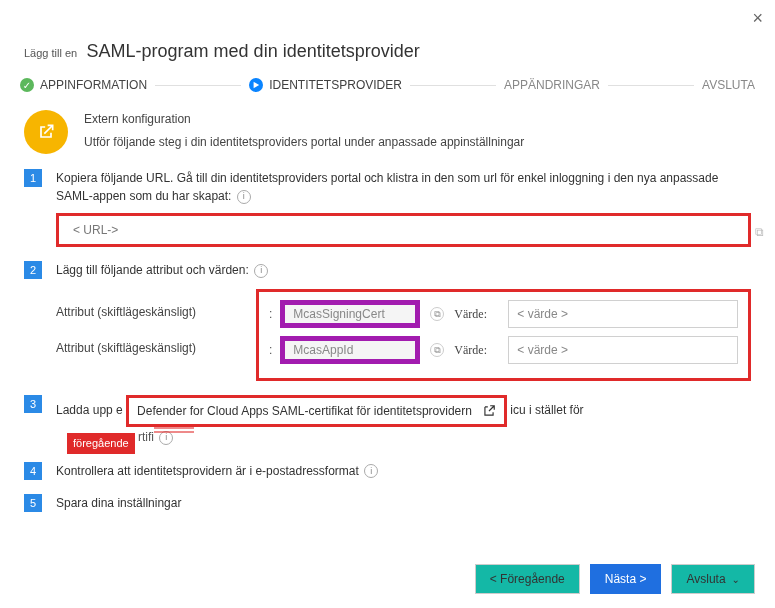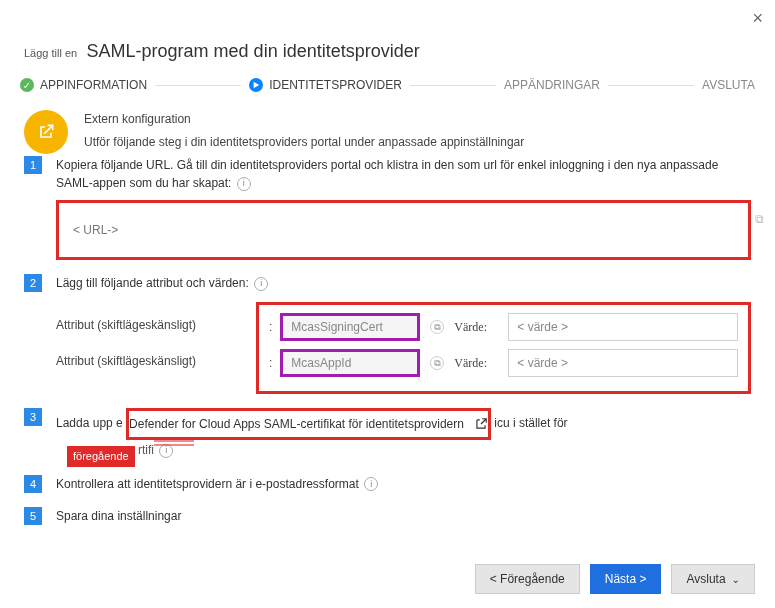--- a/index.html
+++ b/index.html
@@ -16,53 +16,53 @@
   .sep { flex: 1; height: 1px; background: #e0e0e0; margin: 0 8px; }
   .circ { width: 14px; height: 14px; border-radius: 50%; display: inline-flex; align-items: center; justify-content: center; }
   .circ.done { background: #5cb85c; color:#fff; font-size:10px; }
   .circ.current { background: #0a84ff; color:#fff; }
   .circ.current svg { width:8px; height:8px; fill:#fff; }
   .step.current span:last-child { color:#404040; font-weight: 500; }
   .step.plain { color:#888; }
 
   .content { padding: 0 24px; }
 
-  .extrow { display:flex; gap:16px; margin-bottom:2px; }
+  .extrow { display:flex; gap:16px; margin-bottom:15px; }
   .exticon { width:44px; height:44px; min-width:44px; border-radius:50%; background:#f7b500; display:flex; align-items:center; justify-content:center; }
   .exticon svg { width:20px; height:20px; fill:#fff; }
   .extdesc { font-size:12px; color:#444; line-height:1.6; }
 
   .steprow { position:relative; padding-left:32px; margin-bottom:14px; }
   .numbox { position:absolute; left:0; top:0; width:18px; height:18px; background:#2b8ae6; color:#fff; font-size:11px; display:flex; align-items:center; justify-content:center; }
   .steptext { font-size:12px; color:#333; line-height:1.5; }
   .info-icon { display:inline-flex; width:14px; height:14px; border:1px solid #aaa; border-radius:50%; font-size:9px; color:#888; align-items:center; justify-content:center; margin:0 2px; vertical-align:middle; }
 
-  .urlbox { margin-top:8px; border:3px solid #e02a2a; padding:6px; display:flex; align-items:center; height:60px; }
+  .urlbox { margin-top:8px; border:3px solid #e02a2a; padding:6px; display:flex; align-items:center; height:34px; }
   .urlinner { flex:1; font-size:12px; color:#777; padding:4px 8px; }
   .copy-icon { width:18px; height:18px; position:relative; right:-24px; }
 
   .attrwrap { position:relative; }
   .attrbox { margin-top:10px; border:3px solid #e02a2a; padding:8px 10px 6px 10px; margin-left:200px; }
   .attrrow { display:flex; align-items:center; gap:8px; margin-bottom:8px; }
   .attrlabel { position:absolute; left:32px; width:170px; font-size:12px; color:#444; }
   .attrlabel.l1 { top:44px; }
   .attrlabel.l2 { top:80px; }
   .attrcolon1 { color:#555; }
-  .attrinput { height:28px; border:3px solid #a21caf; background:#f5f5f5; color:#888; padding:0 8px; font-size:12px; width:140px; }
+  .attrinput { height:28px; border:5px solid #a21caf; background:#f5f5f5; color:#888; padding:0 8px; font-size:12px; width:140px; }
   .vlabel { font-size:12px; color:#444; width:46px;font-family:Liberation Serif, serif; }
   .vinput { height:28px; border:1px solid #d0d0d0; background:#fff; color:#888; padding:0 8px; font-size:12px; flex:1; width:130px; }
 
   .certrow { position:relative; }
-  .certbox { display:inline-flex; align-items:center; border:3px solid #e02a2a; padding:4px 0; gap:10px; vertical-align:middle; }
+  .certbox { display:inline-flex; align-items:center; border:3px solid #e02a2a; padding:4px 8px; gap:10px; vertical-align:middle; }
   .certbox svg { width:14px; height:14px; stroke:#333; fill:none; stroke-width:2; }
   .redbadge { display:inline-block; background:#e02a2a; color:#fff; padding:2px 6px; font-size:11px; position:relative; top:6px;margin-left:11px; }
   .strike { position:absolute; left:130px; top:30px; width:40px; height:8px; background:repeating-linear-gradient(0deg,#e02a2a,#e02a2a 2px,transparent 2px,transparent 4px); opacity:.55; pointer-events:none; }
 
   .footer { position:absolute; bottom:14px; right:20px; display:flex; gap:10px; }
-  .btn { height:30px; padding:0 14px; font-size:12px; display:flex; align-items:center; gap:6px; border:1px solid #ccc; background:#e5e5e5; color:#333; cursor:pointer; }
+  .btn { height:30px; padding:0 14px; font-size:12px; display:flex; align-items:center; gap:6px; border:1px solid #ccc; background:#14b8a6; color:#333; cursor:pointer; }
   .btn.primary { background:#1f6fe0; color:#fff; border-color:#1f6fe0; }
   .btn .chev { font-size:10px; }
 </style>
 </head>
 <body>
 
 <div class="close">×</div>
 
 <div class="header">
   <span class="h-small">Lägg till en</span>

